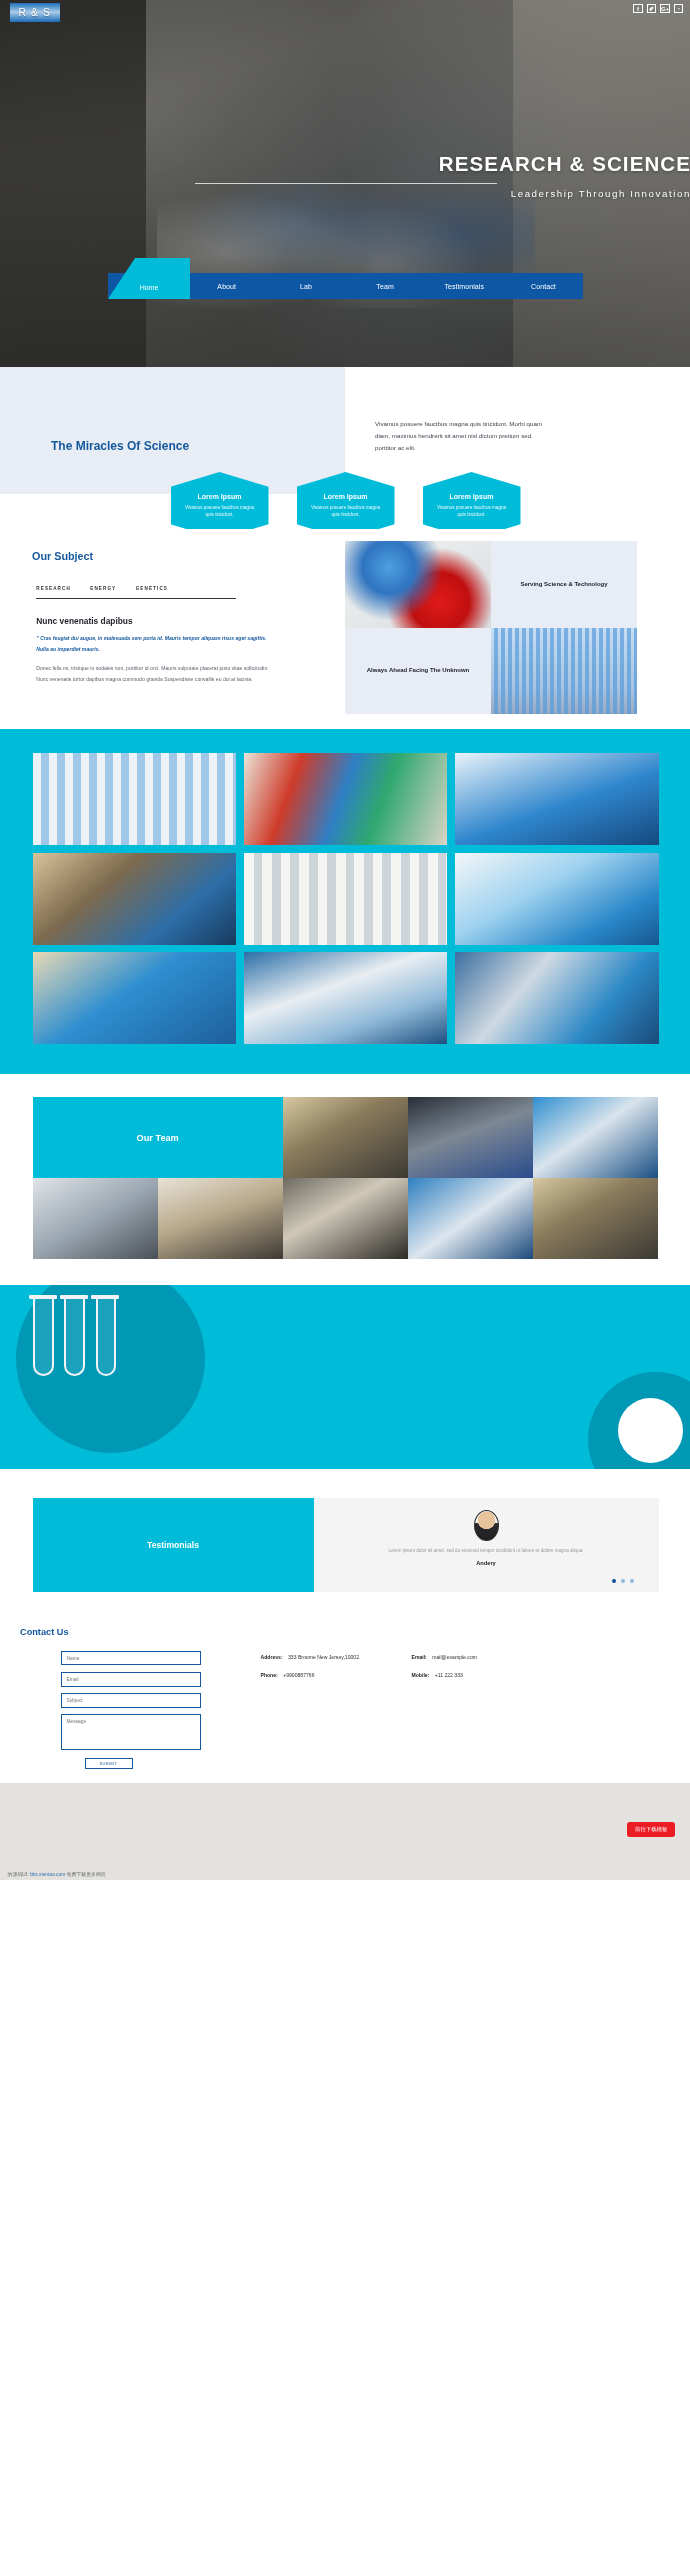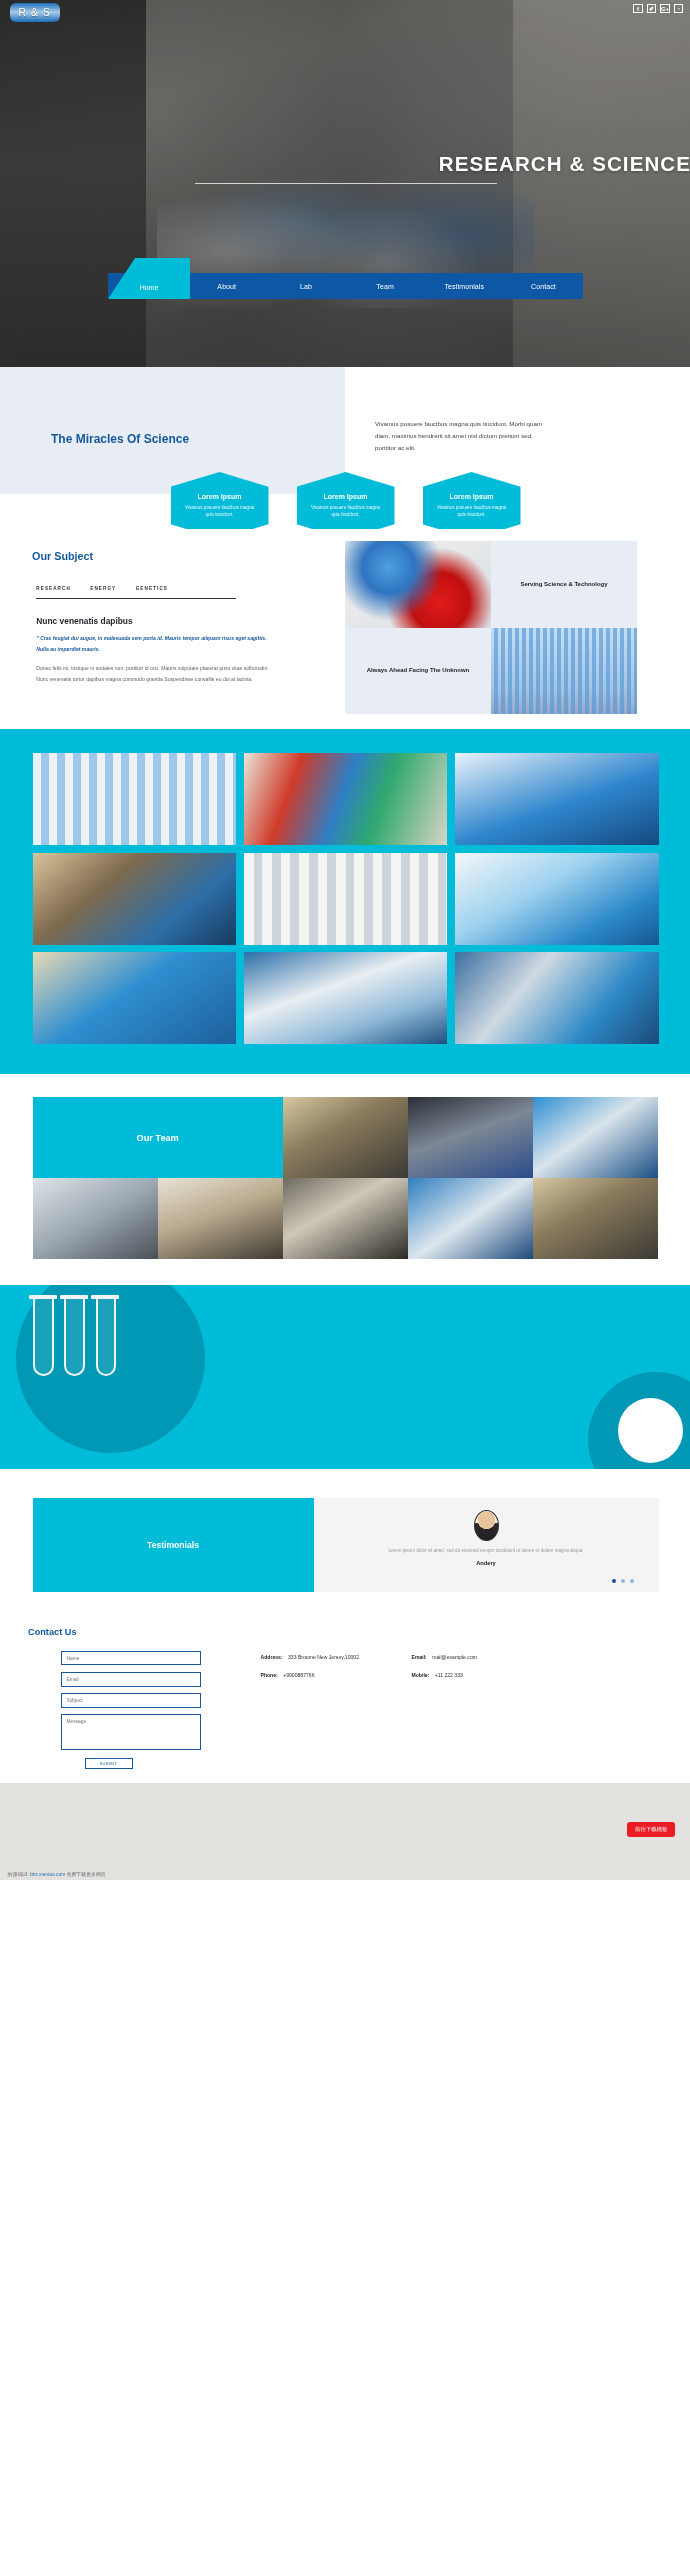--- a/index.html
+++ b/index.html
@@ -48,21 +48,21 @@
     background:
       radial-gradient(ellipse at 18% 70%, rgba(245,245,240,.38), transparent 32%),
       radial-gradient(ellipse at 38% 55%, rgba(90,140,195,.45), transparent 35%),
       radial-gradient(ellipse at 60% 75%, rgba(240,240,235,.30), transparent 30%),
       radial-gradient(ellipse at 80% 60%, rgba(30,90,160,.40), transparent 33%);
   }
   .hero-shade { position:absolute; inset:0; background: rgba(40,40,38,.28); }
 
   .logo {
     position: absolute; left: 9.7px; top: 3.2px;
-    width: 50px; height: 18.4px; border-radius: 6px;
+    width: 50px; height: 18.4px; border-radius: 0;
     background: linear-gradient(180deg,#1d6fba 0%, #a9cbe8 48%, #1a6cb8 100%);
     color: #ffffff;
     font-size: 10.3px; letter-spacing: 1.1px; font-weight: 400;
     display: flex; align-items: center; justify-content: center;
     text-shadow: 0 0.5px 1.1px rgba(0,0,0,.35);
   }
   .social {
     position: absolute; right: 7.6px; top: 3.8px;
     display: flex; gap: 3.8px;
   }
@@ -111,21 +111,21 @@
   }
   .nav-item.spacer { visibility: hidden; }
 
   
   .miracles { position: relative; width: 691px; height: 162px; background: #ffffff; }
   .miracles-left {
     position: absolute; left: 0; top: 0; width: 345px; height: 127px;
     background: #e8ecf5;
   }
   .miracles-title {
-    position: absolute; left: 51px; top: 65px;
+    position: absolute; left: 51px; top: 72px;
     color: #15599c; font-size: 12px; font-weight: 700;
     font-family: "Liberation Sans Narrow","Liberation Sans",sans-serif;
   }
   .miracles-right {
     position: absolute; left: 345px; top: 0; width: 345px; height: 127px;
     background: #ffffff;
   }
   .miracles-text {
     position: absolute; left: 30px; top: 51px; width: 178px;
     font-size: 6.2px; line-height: 1.9; color: #3f4450;
@@ -272,21 +272,21 @@
   }
   .testi-quote { margin-top: 5.4px; font-size: 4.6px; color: #9b9b9b; text-align: center; line-height: 1.95; width: 205px; }
   .testi-name { margin-top: 4.9px; font-size: 5.7px; font-weight: 700; color: #1e1e1e;
     font-family: "Liberation Sans Narrow","Liberation Sans",sans-serif; }
   .testi-dots { position: absolute; right: 25px; bottom: 9.7px; display: flex; gap: 4.9px; }
   .dot { width: 3.8px; height: 3.8px; border-radius: 50%; background: #8fb9e0; }
   .dot.on { background: #12509b; }
 
   
   .contact { width: 691px; background: #fff; padding: 9.7px 0 0; position: relative; }
-  .contact-h { color: #15599c; font-size: 9.2px; font-weight: 700; margin: 0 0 14px 28px;
+  .contact-h { color: #15599c; font-size: 9.2px; font-weight: 700; margin: 0 0 14px 20px;
     font-family: "Liberation Sans Narrow","Liberation Sans",sans-serif; }
   .contact-row { width: 626px; margin: 0 auto; display: flex; }
   .contact-form { width: 167px; margin-left: 28px; }
   .contact-form input, .contact-form textarea {
     display: block; width: 140px; border: 0.5px solid #15599c; background: transparent;
     font-family: "Liberation Sans", sans-serif; font-size: 4.9px; color: #888;
     padding: 3.8px 4.9px; margin-bottom: 6.5px; outline: none;
   }
   .contact-form textarea { height: 36px; resize: none; }
   .submit-btn {
@@ -330,20 +330,21 @@
     <div class="social">
       <div class="s-ico">f</div>
       <div class="s-ico">✐</div>
       <div class="s-ico">G+</div>
       <div class="s-ico">◔</div>
     </div>
 
     <div class="hero-center">
       <div class="hero-title">RESEARCH &amp; SCIENCE</div>
       <div class="hero-rule"></div>
+      <div class="hero-sub">Leadership Through Innovation</div>
     </div>
 
     <div class="nav-wrap">
       <div class="nav-bar">
         <div class="nav-item spacer"></div>
         <div class="nav-item">About</div>
         <div class="nav-item">Lab</div>
         <div class="nav-item">Team</div>
         <div class="nav-item">Testimonials</div>
         <div class="nav-item">Contact</div>

